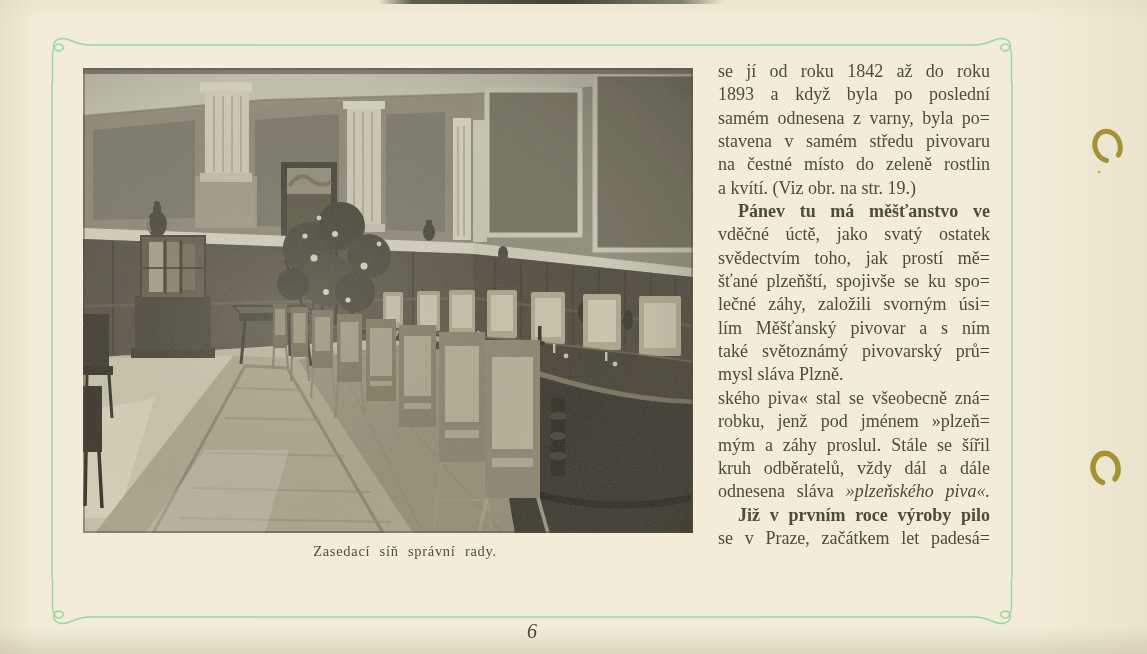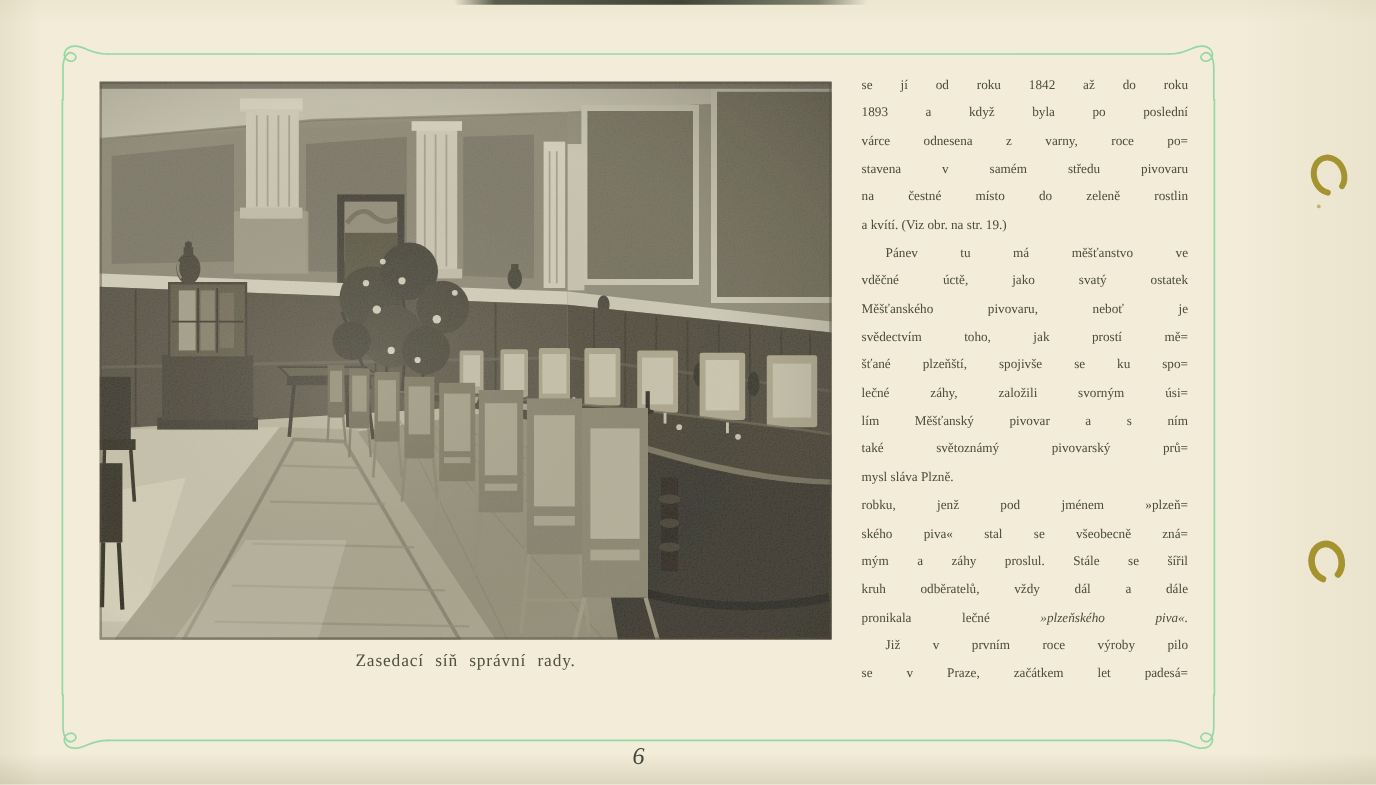--- a/index.html
+++ b/index.html
@@ -17,31 +17,31 @@
     background:linear-gradient(90deg, rgba(42,48,32,0) 0%, rgba(42,48,32,0.75) 10%, rgba(34,40,26,0.85) 55%, rgba(42,48,32,0.55) 88%, rgba(42,48,32,0) 100%);
     border-radius:0 0 3px 3px;
   }
   .frame-svg{position:absolute; left:0; top:0;}
   .photo{
     position:absolute; left:83px; top:68px; width:610px; height:465px;
     background:#8d8976; box-shadow:0 0 0 1px rgba(60,58,42,0.35) inset;
   }
   .photo svg{display:block;}
   .caption{
-    position:absolute; left:83px; top:543px; width:610px;
+    position:absolute; left:100px; top:543px; width:610px;
     text-align:center; font-size:14.5px; letter-spacing:0.7px; word-spacing:5px;
     color:#4e513f;
   }
   .text-col{
     position:absolute; left:718px; top:60px; width:272px;
-    font-size:11px; line-height:23.35px; color:#4a4d3b;
+    font-size:18px; line-height:23.35px; color:#4a4d3b;
   }
   .text-col .line{ text-align:justify; text-align-last:left; white-space:normal; }
   .text-col .line.j{ text-align-last:justify; }
-  .text-col .line.ind{ text-indent:20px; }
+  .text-col .line.ind{ text-indent:20px;font-weight:bold; }
   .text-col .it{ font-style:italic; }
   .page-number{
     position:absolute; left:52px; top:620px; width:960px;
     text-align:center; font-size:20px; font-style:italic; color:#43463a;
   }
   .rings{position:absolute; left:0; top:0;}
 </style>
 </head>
 <body>
 
@@ -313,38 +313,37 @@
       </g>
       <rect x="0" y="0" width="610" height="465" filter="url(#grain)" opacity="0.22"></rect>
     </svg>
   </figure>
 
   <div class="caption">Zasedací síň správní rady.</div>
 
   <div class="text-col">
       <div class="line j">se jí od roku 1842 až do roku</div>
       <div class="line j">1893 a když byla po poslední</div>
-      <div class="line j">várce odnesena z varny, roce po=</div>
+      <div class="line j">samém odnesena z varny, byla po=</div>
       <div class="line j">stavena v samém středu pivovaru</div>
       <div class="line j">na čestné místo do zeleně rostlin</div>
       <div class="line">a kvítí. (Viz obr. na str. 19.)</div>
       <div class="line j ind">Pánev tu má měšťanstvo ve</div>
       <div class="line j">vděčné úctě, jako svatý ostatek</div>
-      <div class="line j">Měšťanského pivovaru, neboť je</div>
       <div class="line j">svědectvím toho, jak prostí mě=</div>
       <div class="line j">šťané plzeňští, spojivše se ku spo=</div>
       <div class="line j">lečné záhy, založili svorným úsi=</div>
       <div class="line j">lím Měšťanský pivovar a s ním</div>
       <div class="line j">také světoznámý pivovarský prů=</div>
       <div class="line">mysl sláva Plzně.</div>
+      <div class="line j">ského piva« stal se všeobecně zná=</div>
       <div class="line j">robku, jenž pod jménem »plzeň=</div>
-      <div class="line j">ského piva« stal se všeobecně zná=</div>
       <div class="line j">mým a záhy proslul. Stále se šířil</div>
       <div class="line j">kruh odběratelů, vždy dál a dále</div>
-      <div class="line j"><span>pronikala lečné </span><span class="it">»plzeňského piva«.</span></div>
+      <div class="line j"><span>odnesena sláva </span><span class="it">»plzeňského piva«.</span></div>
       <div class="line j ind">Již v prvním roce výroby pilo</div>
       <div class="line j">se v Praze, začátkem let padesá=</div>
     </div>
 
   <div class="page-number">6</div>
 
   <svg class="rings" width="1147" height="654">
     <g stroke="#a4932f" fill="none" stroke-linecap="round">
       <path d="M-4 14 A 12.5 15 0 1 1 9 12.5" stroke-width="5" transform="translate(1106,146) rotate(-18)"></path>
       <circle cx="1099" cy="172" r="1.6" fill="#a4932f" stroke="none" opacity="0.6"></circle>

